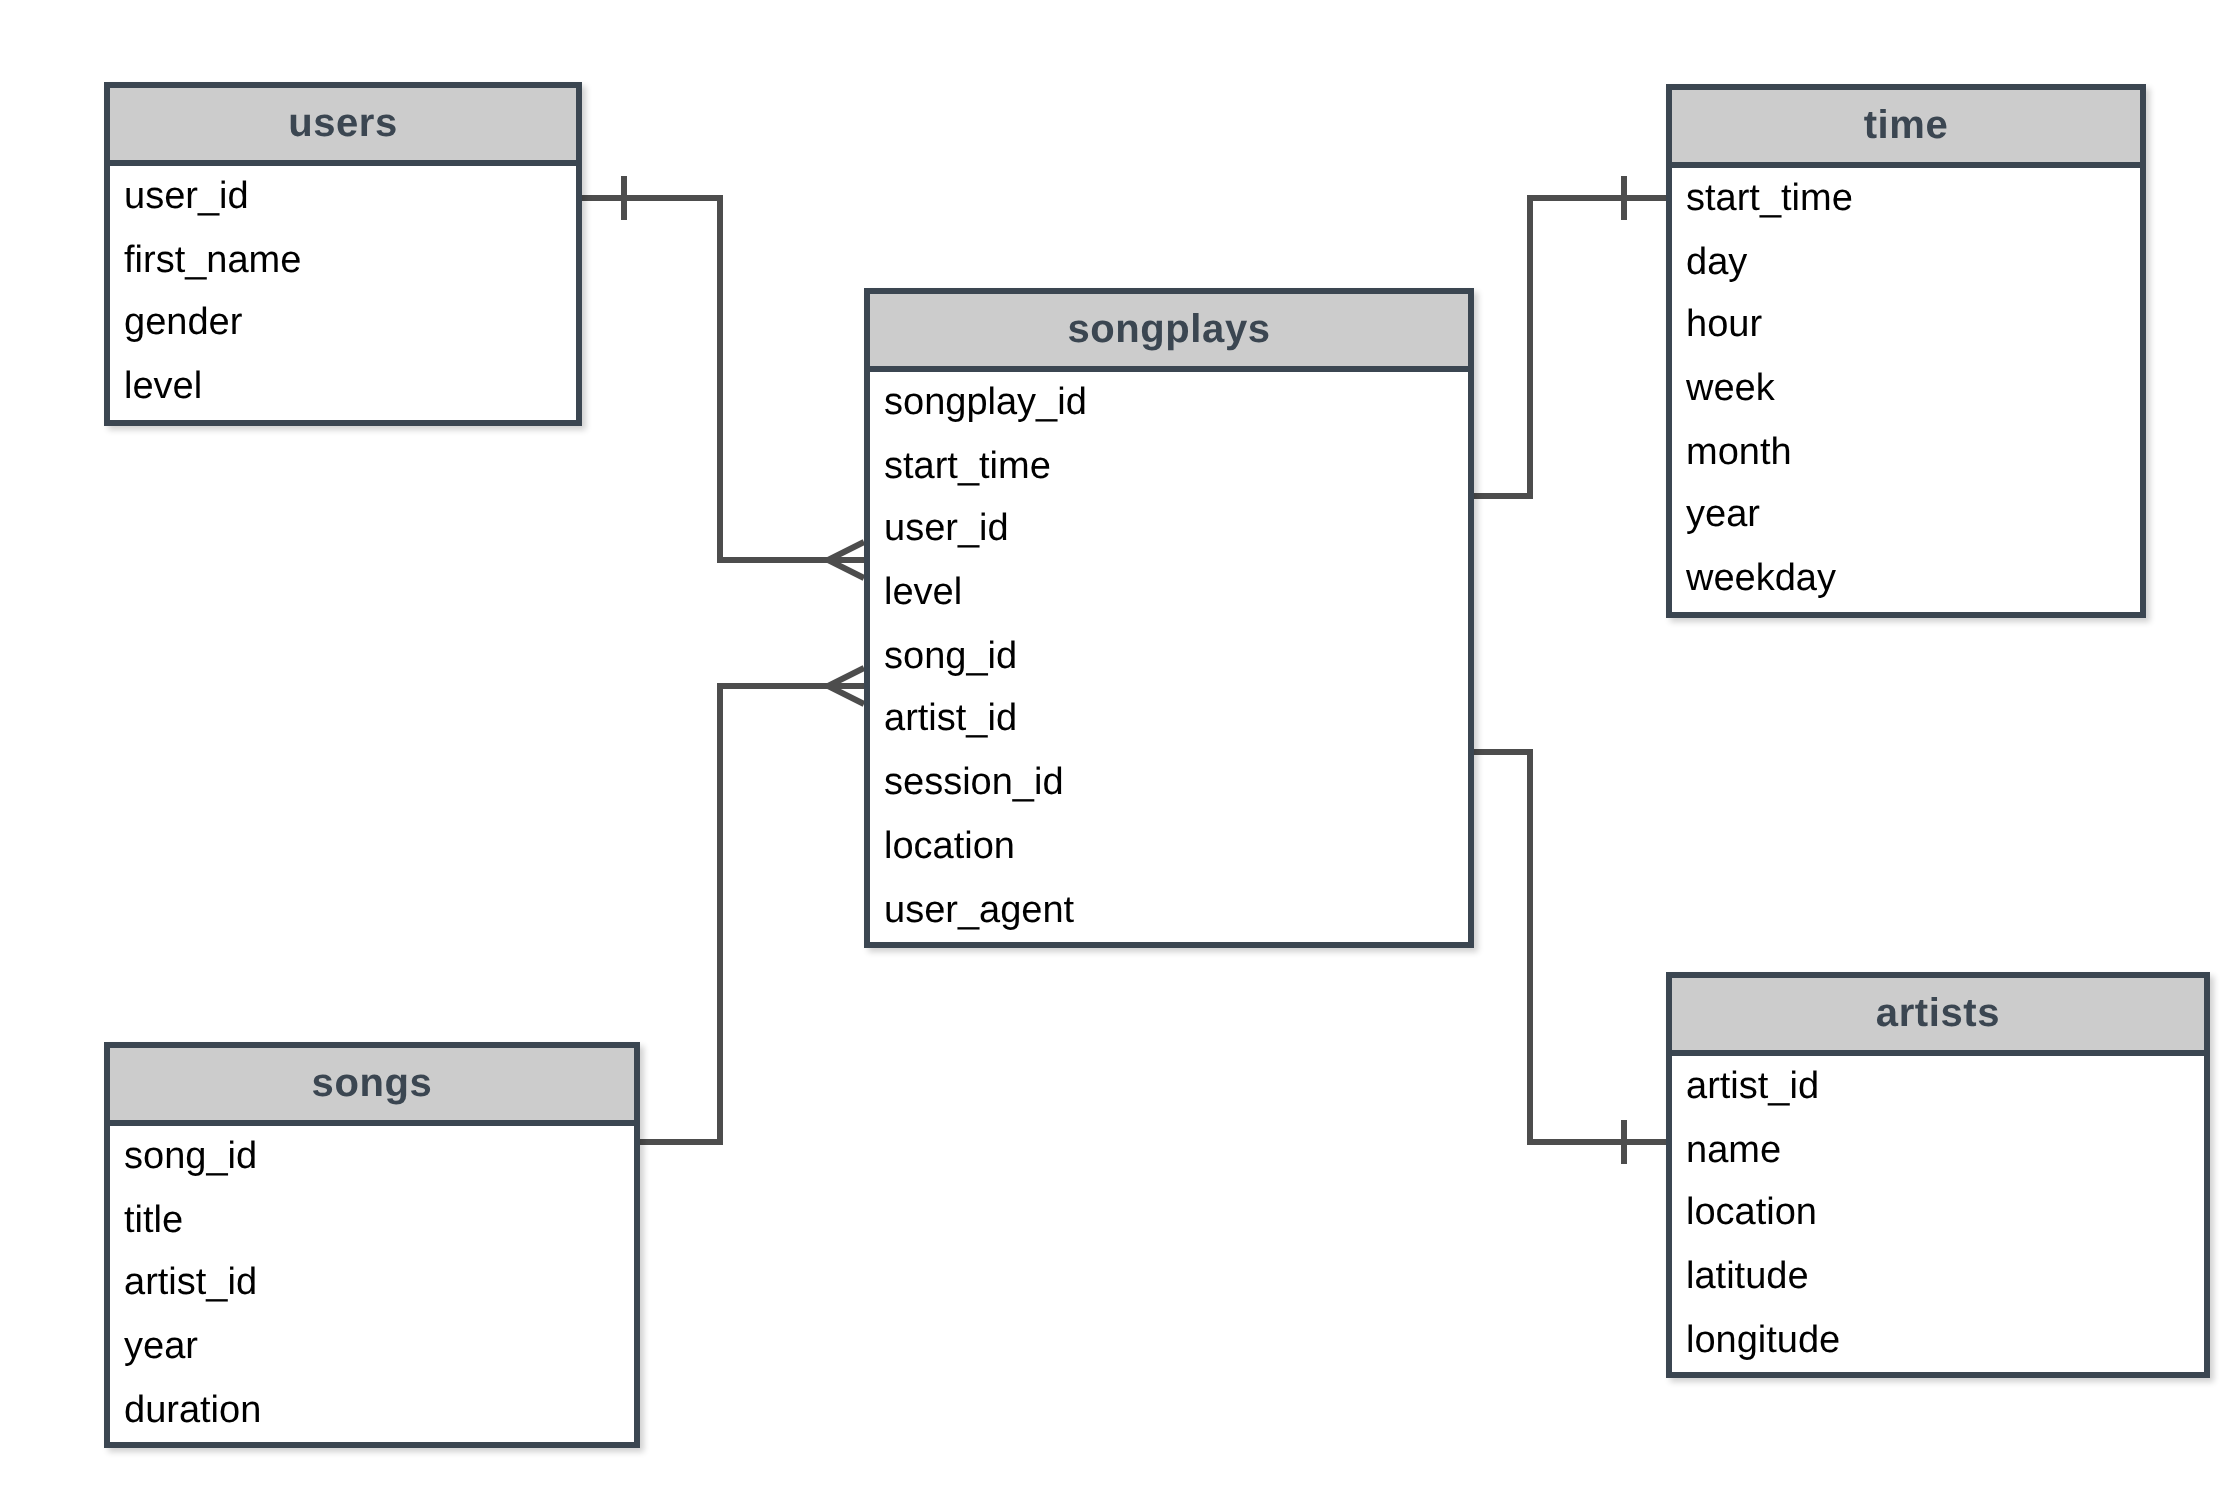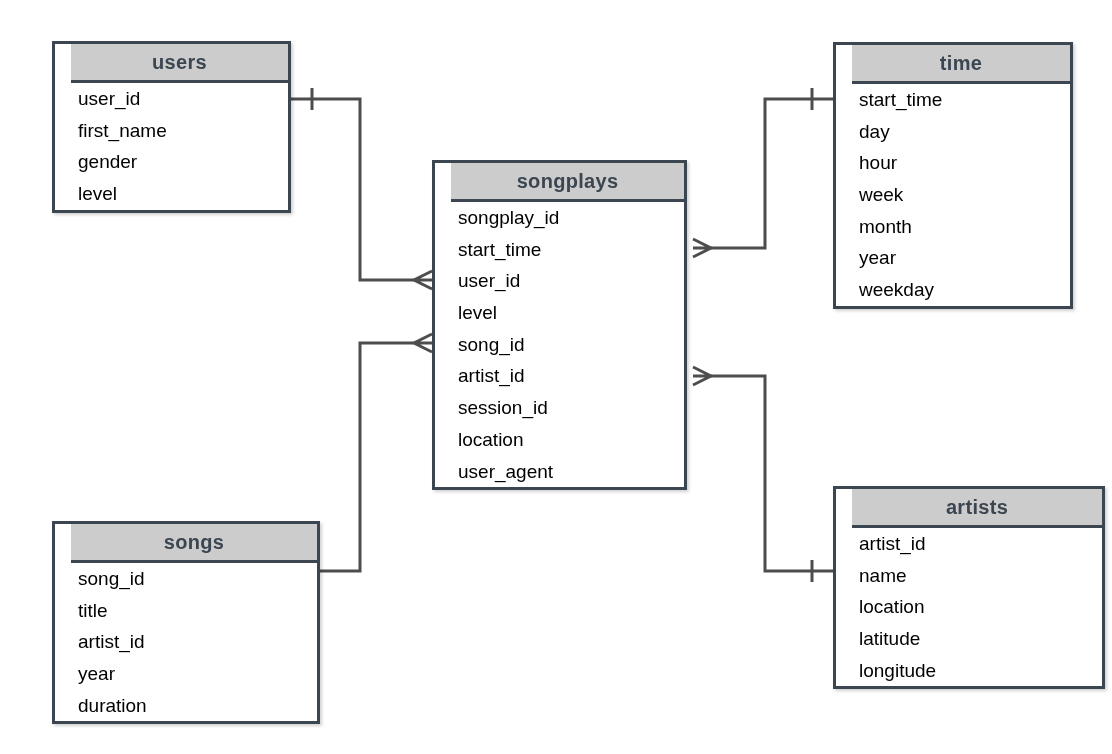--- a/index.html
+++ b/index.html
@@ -25,21 +25,20 @@
     fill: none;
     stroke: var(--connector, #4d4d4d);
     stroke-width: 3;
   }
   .entity {
     position: absolute;
     box-sizing: border-box;
     border: 3px solid var(--border, #3b4651);
     background: #ffffff;
     box-shadow: 2px 2px 3px rgba(0,0,0,0.18);
-    padding-left: 16px;
   }
   .entity-header {
     height: 36px;
     line-height: 36px;
     background: var(--header-fill, #cccccc);
     border-bottom: 3px solid var(--border, #3b4651);
     text-align: center;
     font-size: 20px;
     font-weight: bold;
     color: var(--header-text, #3b4651);
@@ -49,21 +48,21 @@
     height: 31.7px;
     line-height: 31.7px;
     padding-left: 7px;
     font-size: 19px;
     color: var(--field-text, #000000);
     white-space: nowrap;
     overflow: hidden;
   }
   
   #entity-users     { left: 52px;  top: 41px;  width: 239px; }
-  #entity-songplays { left: 432px; top: 160px; width: 255px; }
+  #entity-songplays { left: 432px; top: 144px; width: 305px; }
   #entity-time      { left: 833px; top: 42px;  width: 240px; }
   #entity-songs     { left: 52px;  top: 521px; width: 268px; }
   #entity-artists   { left: 833px; top: 486px; width: 272px; }
 </style>
 </head>
 <body style="--background: #ffffff; --border: #3b4651; --header-fill: #cccccc; --header-text: #3b4651; --field-text: #000000; --connector: #4d4d4d;">
 
 <svg id="connector-layer" viewBox="0 0 1112 754" xmlns="http://www.w3.org/2000/svg">
 
   <g>

